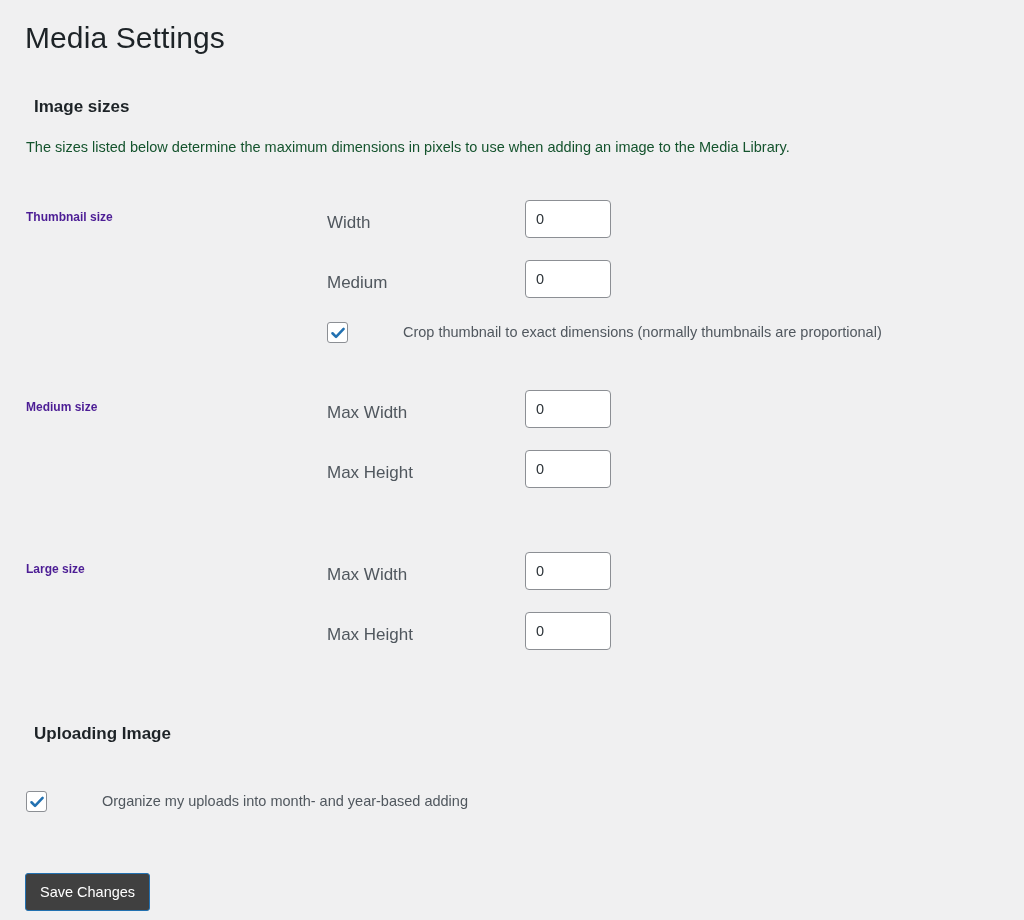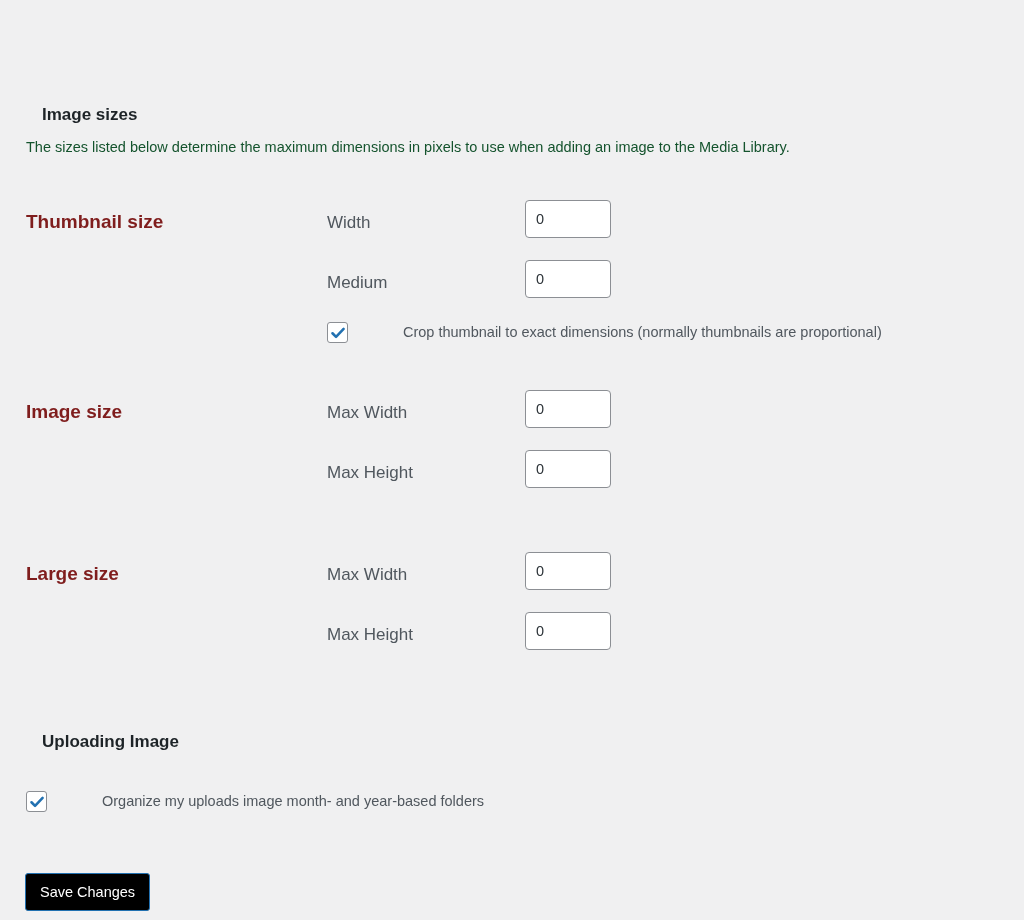--- a/index.html
+++ b/index.html
@@ -37,21 +37,21 @@
     padding: 0;
   }
 
   
   .section-heading {
     position: absolute;
     left: 26px;
     font-size: 17px;
     font-weight: 700;
     color: #1d2327;
-    margin: 16px;
+    margin: 8px;
     padding: 0;
     line-height: 1.4;
   }
   #heading-image-sizes { top: 87px; }
   #heading-uploading-files { top: 714px; }
 
   
   .description {
     position: absolute;
     left: 26px;
@@ -70,23 +70,23 @@
     width: 1024px;
   }
   #row-thumbnail { top: 200px; }
   #row-medium    { top: 390px; }
   #row-large     { top: 552px; }
 
   .row-label {
     position: absolute;
     left: 26px;
     top: 9px;
-    font-size: 19px;
+    font-size: 12px;
     font-weight: 700;
-    color: #7f1d1d;
+    color: #4c1d95;
     line-height: 1.4;
     white-space: nowrap;
   }
 
   .field-group {
     position: absolute;
     left: 327px;
     top: 0;
     width: 690px;
   }
@@ -165,37 +165,38 @@
   #organize-row .cb-label { color: #50575e; }
 
   
   .save-button {
     position: absolute;
     left: 25px;
     top: 873px;
     height: 38px;
     box-sizing: border-box;
     padding: 0 14px;
-    background: #000000;
+    background: #404040;
     border: 1px solid #2271b1;
     border-radius: 3px;
     color: #ffffff;
     font-family: "Liberation Sans", "DejaVu Sans", sans-serif;
     font-size: 14.5px;
     font-weight: 400;
     line-height: 36px;
     cursor: pointer;
     white-space: nowrap;
   }
 </style>
 </head>
 <body>
 
 <div class="wrap">
 
+  <h1 class="page-title">Media Settings</h1>
 
   <h2 class="section-heading" id="heading-image-sizes">Image sizes</h2>
 
   <p class="description">The sizes listed below determine the maximum dimensions in pixels to use when adding an image to the Media Library.</p>
 
   <div class="size-row" id="row-thumbnail">
     <div class="row-label">Thumbnail size</div>
     <div class="field-group">
       <div class="field-line">
         <label class="field-label">Width</label>
@@ -211,21 +212,21 @@
   <div class="checkbox-row" id="crop-row">
     <span class="cb">
       <svg viewBox="0 0 20 20" aria-hidden="true">
         <path d="M3.5 10.3 L7.7 14.6 L16.6 5.2" fill="none" stroke="#2271b1" stroke-width="3" stroke-linecap="round" stroke-linejoin="round"></path>
       </svg>
     </span>
     <span class="cb-label">Crop thumbnail to exact dimensions (normally thumbnails are proportional)</span>
   </div>
 
   <div class="size-row" id="row-medium">
-    <div class="row-label">Image size</div>
+    <div class="row-label">Medium size</div>
     <div class="field-group">
       <div class="field-line">
         <label class="field-label">Max Width</label>
         <input class="num-input" type="text" value="0" style="">
       </div>
       <div class="field-line">
         <label class="field-label">Max Height</label>
         <input class="num-input" type="text" value="0" style="">
       </div>
     </div>
@@ -246,18 +247,18 @@
   </div>
 
   <h2 class="section-heading" id="heading-uploading-files">Uploading Image</h2>
 
   <div class="checkbox-row" id="organize-row">
     <span class="cb">
       <svg viewBox="0 0 20 20" aria-hidden="true">
         <path d="M3.5 10.3 L7.7 14.6 L16.6 5.2" fill="none" stroke="#2271b1" stroke-width="3" stroke-linecap="round" stroke-linejoin="round"></path>
       </svg>
     </span>
-    <span class="cb-label">Organize my uploads image month- and year-based folders</span>
+    <span class="cb-label">Organize my uploads into month- and year-based adding</span>
   </div>
 
   <button class="save-button">Save Changes</button>
 
 </div>
 
 </body></html>

